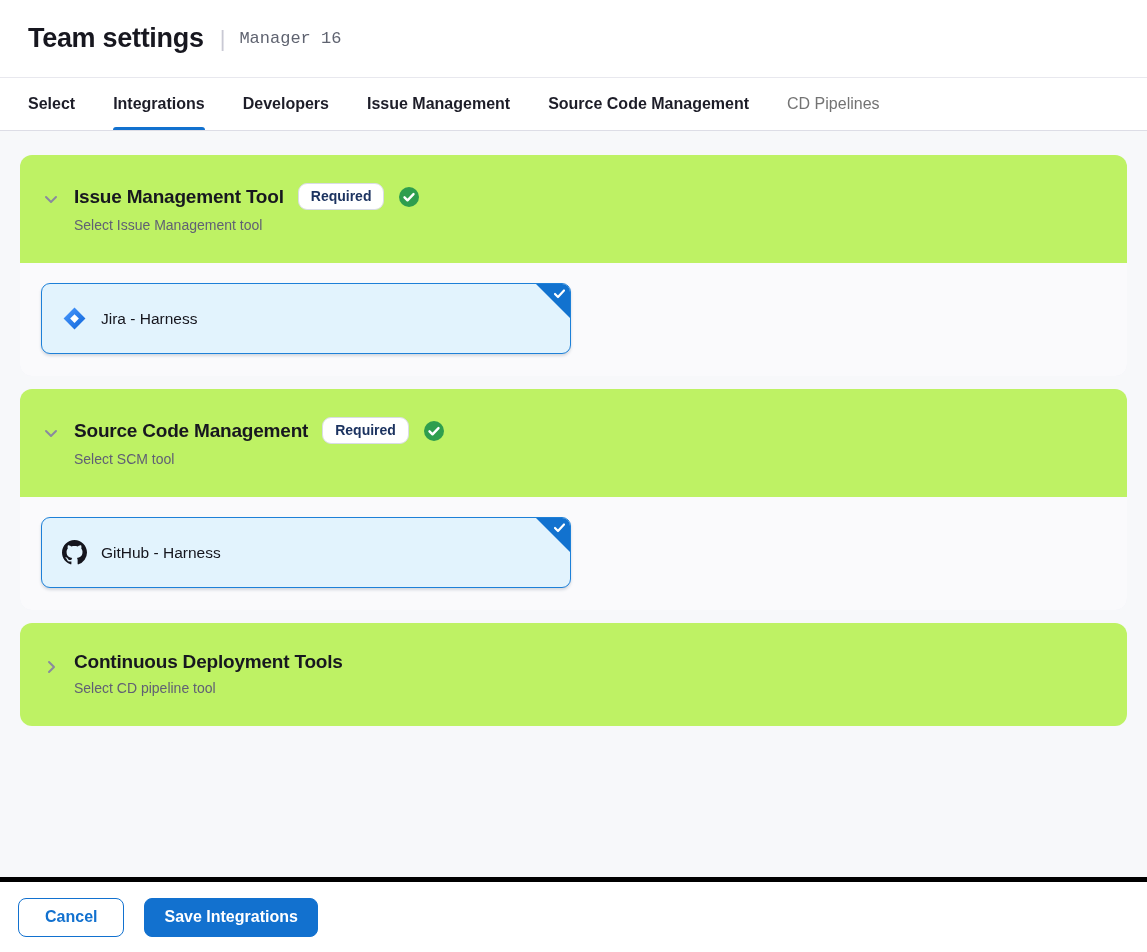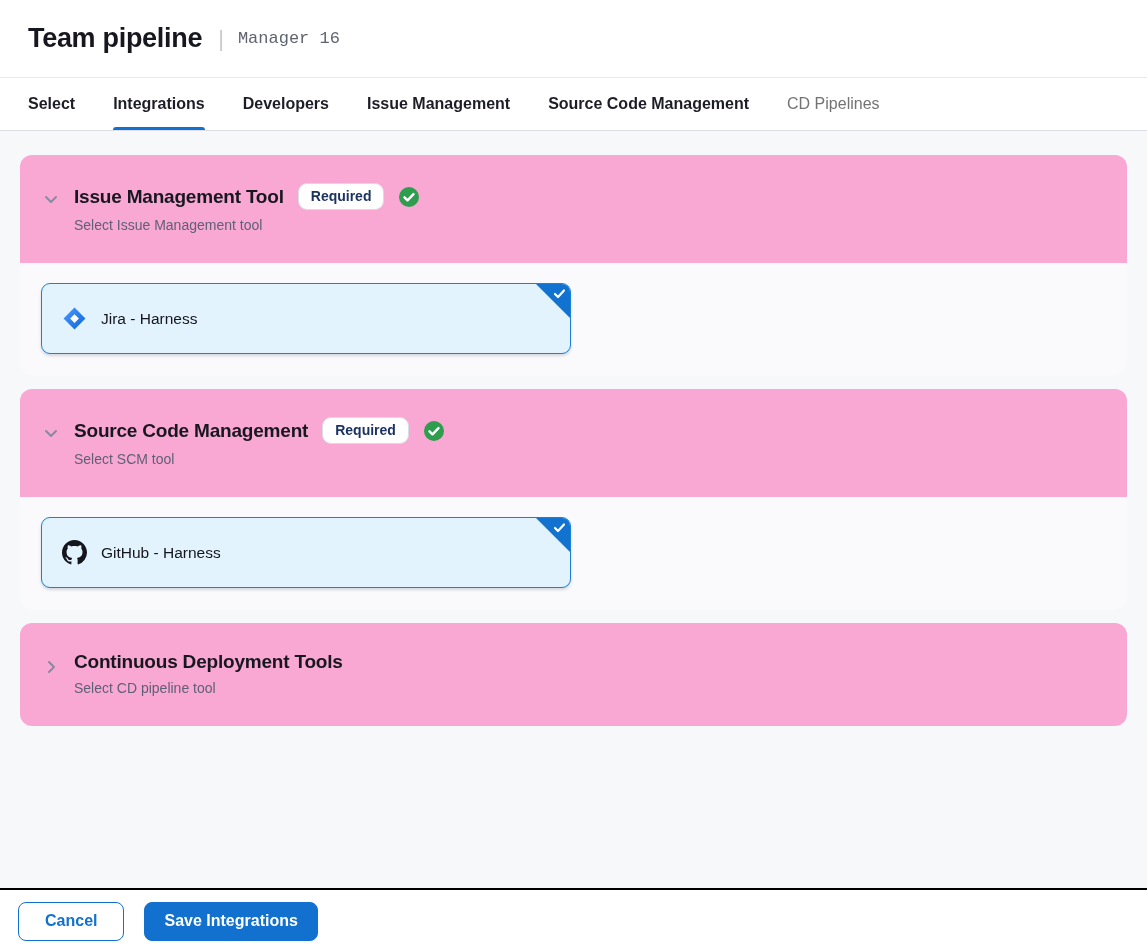--- a/index.html
+++ b/index.html
@@ -73,21 +73,21 @@
   .content {
     padding: 24px 20px 0 20px;
   }
   .section {
     border-radius: 12px;
     overflow: hidden;
     margin-bottom: 13px;
     background: #efeff8;
   }
   .section-header {
-    background: #f9a8d4;
+    background: #bef264;
     padding: 28px 24px 30px 21px;
     display: flex;
     align-items: center;
     cursor: pointer;
   }
   .chevron {
     width: 20px;
     height: 20px;
     color: #8a8a9e;
     flex: 0 0 auto;
@@ -151,23 +151,23 @@
     position: absolute;
     top: 2px; right: 3px;
     width: 15px; height: 15px;
     color: #ffffff;
   }
 
   
   .footer {
     position: absolute;
     left: 0; right: 0; bottom: 0;
-    height: 64px;
-    background: #ffffff;
-    border-top: 2px solid #000000;
+    height: 75px;
+    background: #ffffff;
+    border-top: 5px solid #000000;
     display: flex;
     align-items: center;
     padding: 0 18px;
     gap: 20px;
   }
   .btn {
     height: 39px;
     border-radius: 8px;
     font-size: 16px;
     font-weight: 700;
@@ -184,21 +184,21 @@
     background: #1271cf;
     border: 1.5px solid #1271cf;
     color: #ffffff;
     padding: 0 19px;
   }
 </style>
 </head>
 <body>
 
 <header class="page-header">
-  <h1 class="page-title">Team pipeline</h1>
+  <h1 class="page-title">Team settings</h1>
   <span class="title-sep">|</span>
   <span class="page-subtitle">Manager 16</span>
 </header>
 
 <nav class="tab-bar">
   <div class="tab">Select</div>
   <div class="tab active">Integrations</div>
   <div class="tab">Developers</div>
   <div class="tab">Issue Management</div>
   <div class="tab">Source Code Management</div>

